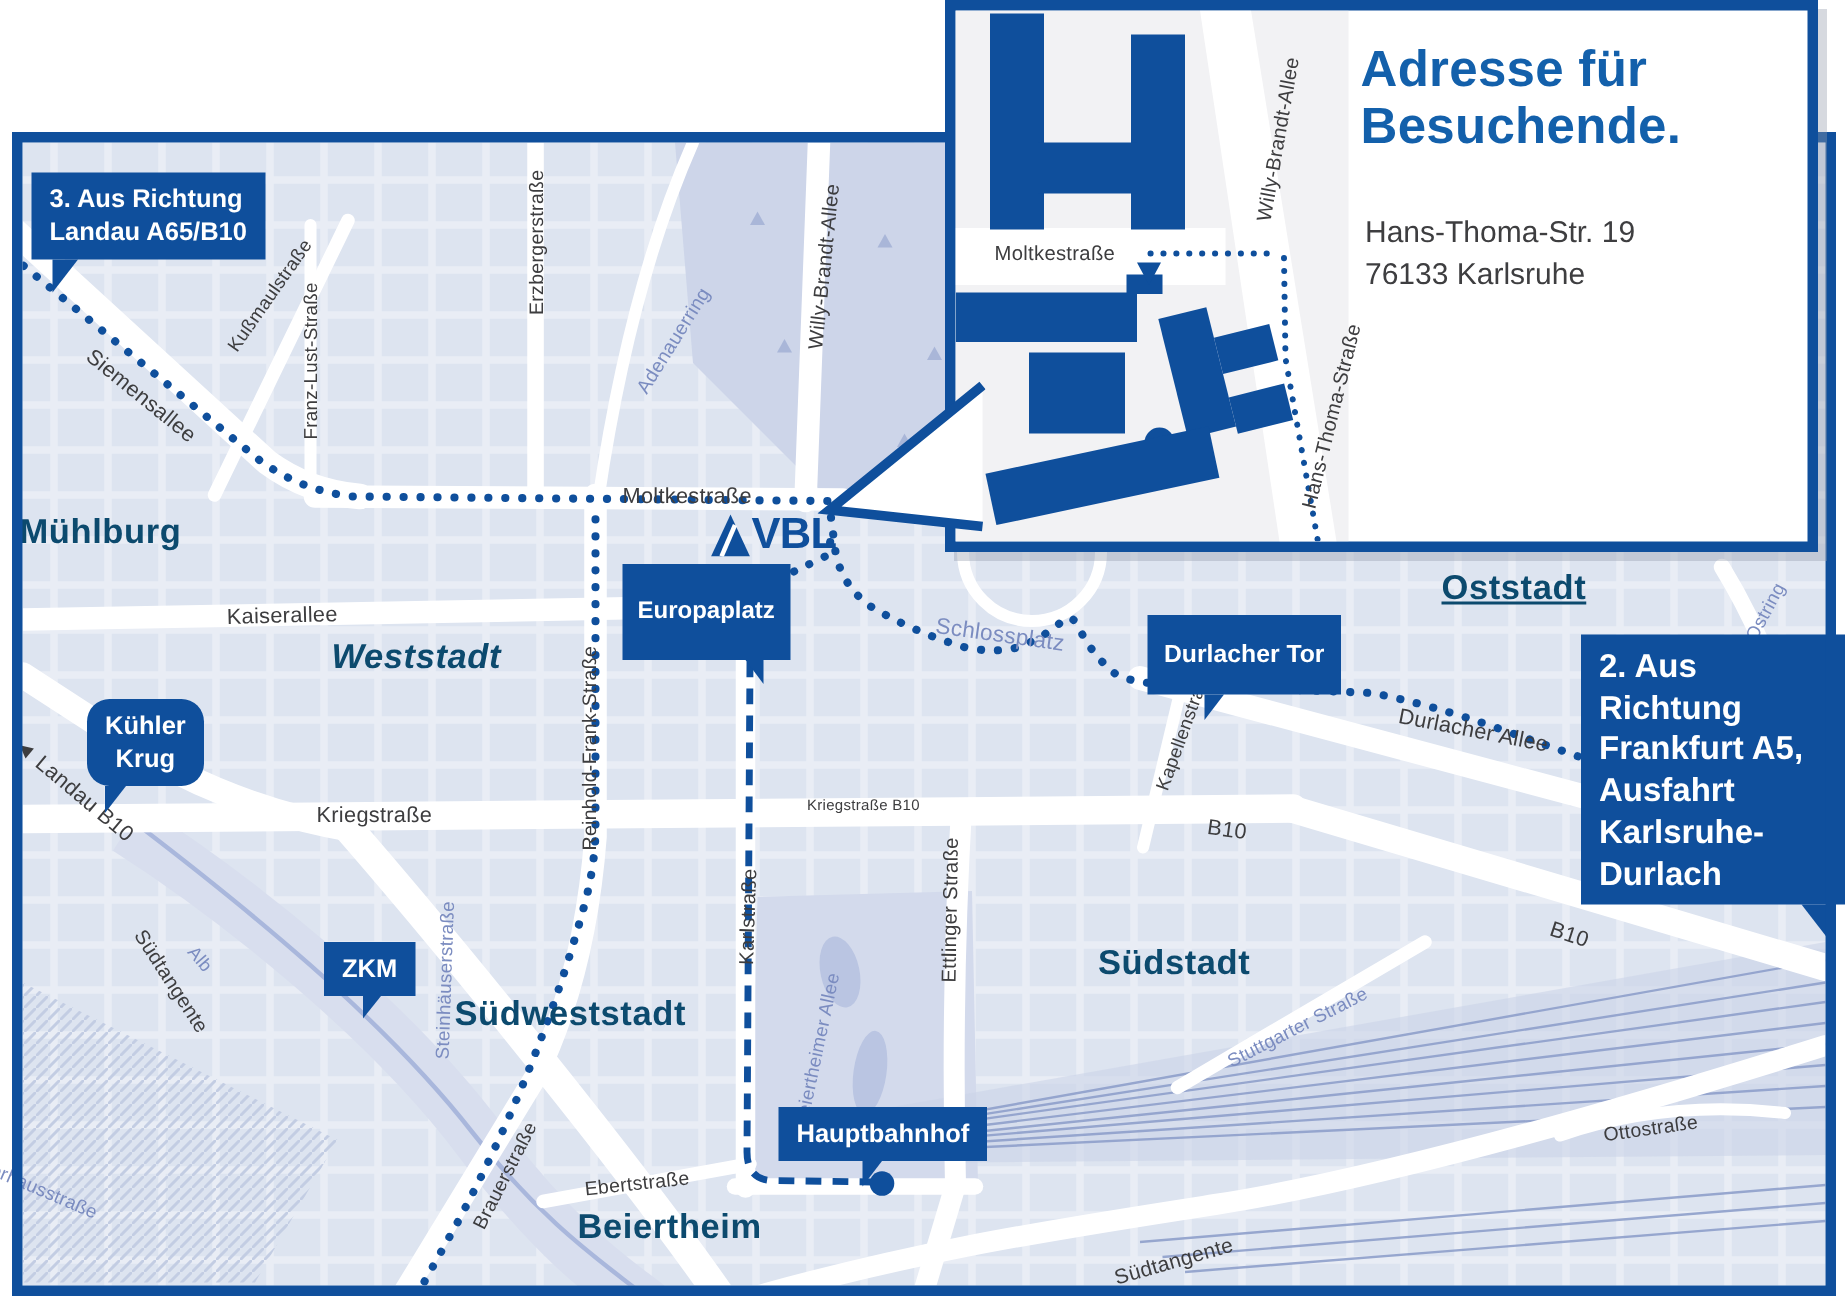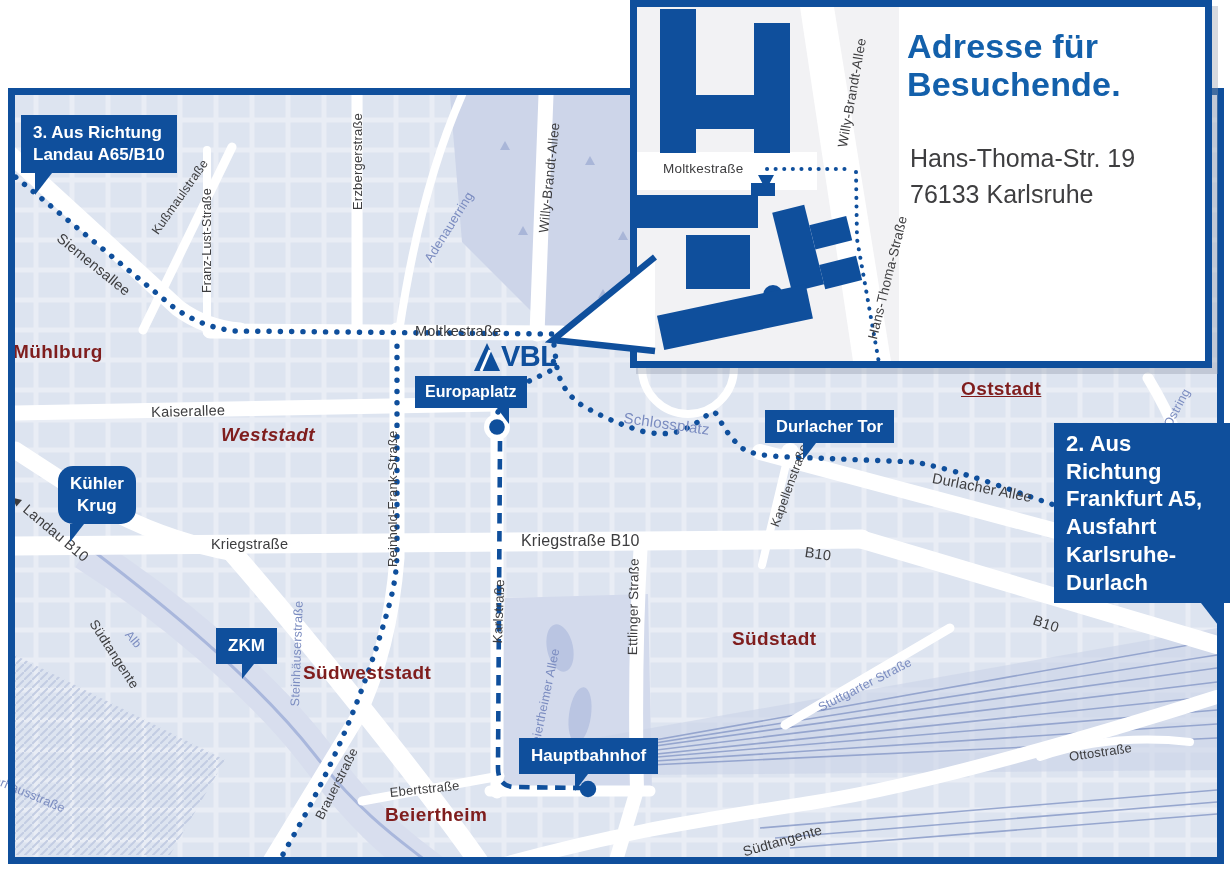--- a/index.html
+++ b/index.html
@@ -6,41 +6,41 @@
   #stage{position:relative;width:1230px;height:874px;background:#ffffff;overflow:hidden;
          font-family:"Liberation Sans",sans-serif;}
   
   #frame{position:absolute;left:8px;top:88px;width:1216px;height:776px;border:7px solid #0f4f9c;
          box-sizing:border-box;z-index:20;pointer-events:none;}
   #mapsvg{position:absolute;left:0;top:0;z-index:1;}
   
   .lbl{position:absolute;color:#3d3d3f;font-size:13.5px;white-space:nowrap;transform-origin:0 0;
        z-index:10;letter-spacing:.2px;}
   .lbl.blue{color:#7b8cc0;}
-  .district{position:absolute;color:#7f1d1d;font-weight:bold;font-size:19px;z-index:9;
+  .district{position:absolute;color:#0c4a6e;font-weight:bold;font-size:23px;z-index:9;
             letter-spacing:.4px;white-space:nowrap;}
   
   .badge{position:absolute;background:#0f4f9c;color:#ffffff;font-weight:bold;font-size:17px;
          line-height:1.28;padding:7px 12px;white-space:pre-line;z-index:15;}
   .badge.center{text-align:center;}
   .badge.t-dl::after{content:"";position:absolute;top:100%;left:var(--tx);width:0;height:0;
          border-top:var(--th) solid #0f4f9c;border-right:var(--tw) solid transparent;}
   .badge.t-dr::after{content:"";position:absolute;top:100%;right:var(--tx);width:0;height:0;
          border-top:var(--th) solid #0f4f9c;border-left:var(--tw) solid transparent;}
   
   #vbl-logo{position:absolute;left:474px;top:341px;z-index:14;display:flex;align-items:flex-end;}
   #vbl-logo span{color:#0f4f9c;font-weight:bold;font-size:29px;line-height:1;letter-spacing:-.5px;}
   
   #inset{position:absolute;left:630px;top:0;width:582px;height:368px;background:#ffffff;
          border:7px solid #0f4f9c;box-sizing:border-box;z-index:30;overflow:hidden;
          box-shadow:6px 6px 0 rgba(148,155,172,.38);}
   #inset .lbl{z-index:3;}
   #inset-title{position:absolute;left:270px;top:20px;width:290px;color:#1360ab;font-weight:bold;
          font-size:34px;line-height:1.13;white-space:pre-line;letter-spacing:.2px;z-index:3;}
-  #inset-address{position:absolute;left:273px;top:134px;color:#3e3e40;font-size:25px;
+  #inset-address{position:absolute;left:273px;top:134px;color:#3e3e40;font-size:20px;
          line-height:1.42;white-space:pre-line;z-index:3;}
   #inset-tail{position:absolute;left:545px;top:243px;z-index:31;}
 </style>
 </head>
 <body>
 
 <div id="stage">
 
   <svg id="mapsvg" width="1230" height="874" viewBox="0 0 1230 874">
     <defs>
@@ -146,21 +146,21 @@
 
   <div class="lbl" style="left:64px;top:230px;font-size:14.5px;transform:rotate(39deg);">Siemensallee</div>
   <div class="lbl" style="left:149px;top:229px;font-size:12.5px;transform:rotate(-55deg);">Kußmaulstraße</div>
   <div class="lbl" style="left:200px;top:293px;font-size:12.5px;transform:rotate(-90deg);">Franz-Lust-Straße</div>
   <div class="lbl" style="left:350px;top:210px;font-size:13px;transform:rotate(-90deg);">Erzbergerstraße</div>
   <div class="lbl blue" style="left:421px;top:257px;font-size:13px;transform:rotate(-58deg);">Adenauerring</div>
   <div class="lbl" style="left:536px;top:232px;transform:rotate(-84deg);">Willy-Brandt-Allee</div>
   <div class="lbl" style="left:415px;top:323px;font-size:14.5px;">Moltkestraße</div>
   <div class="lbl" style="left:151px;top:404px;font-size:14.5px;transform:rotate(-1.5deg);">Kaiserallee</div>
   <div class="lbl" style="left:211px;top:536px;font-size:14.5px;">Kriegstraße</div>
-  <div class="lbl" style="left:521px;top:532px;font-size:16px;">Kriegstraße B10</div>
+  <div class="lbl" style="left:538px;top:532px;font-size:10px;">Kriegstraße B10</div>
   <div class="lbl" style="left:385px;top:567px;font-size:13px;transform:rotate(-90deg);">Reinhold-Frank-Straße</div>
   <div class="lbl" style="left:490px;top:643px;transform:rotate(-88deg);">Karlstraße</div>
   <div class="lbl" style="left:625px;top:655px;transform:rotate(-89deg);">Ettlinger Straße</div>
   <div class="lbl" style="left:934px;top:470px;font-size:14.5px;transform:rotate(11deg);">Durlacher Allee</div>
   <div class="lbl" style="left:768px;top:524px;font-size:12.5px;transform:rotate(-70deg);">Kapellenstraße</div>
   <div class="lbl" style="left:806px;top:544px;font-size:14.5px;transform:rotate(8deg);">B10</div>
   <div class="lbl" style="left:1036px;top:612px;font-size:14.5px;transform:rotate(18deg);">B10</div>
   <div class="lbl" style="left:16px;top:489px;font-size:14.5px;transform:rotate(40deg);">◄ Landau B10</div>
   <div class="lbl" style="left:99px;top:617px;transform:rotate(57deg);">Südtangente</div>
   <div class="lbl" style="left:741px;top:844px;font-size:14px;transform:rotate(-16deg);">Südtangente</div>
@@ -186,22 +186,22 @@
 
   <div class="badge t-dl" style="left:21px;top:115px;--tx:14px;--th:22px;--tw:17px;">3. Aus Richtung
 Landau A65/B10</div>
   <div class="badge t-dr" style="left:1054px;top:423px;--tx:12px;--th:22px;--tw:17px;font-size:22px;line-height:1.26;">2. Aus Richtung
 Frankfurt A5,
 Ausfahrt
 Karlsruhe-Durlach</div>
   <div class="badge t-dl center" style="left:58px;top:466px;border-radius:15px;--tx:12px;--th:18px;--tw:14px;">Kühler
 Krug</div>
   <div class="badge t-dl" style="left:216px;top:628px;--tx:26px;--th:15px;--tw:12px;">ZKM</div>
-  <div class="badge t-dr" style="left:415px;top:376px;--tx:18px;--th:16px;--tw:12px;font-size:16px;padding:6px 10px;">Europaplatz</div>
-  <div class="badge t-dl" style="left:765px;top:410px;--tx:38px;--th:17px;--tw:13px;font-size:16.5px;padding:6px 11px;">Durlacher Tor</div>
+  <div class="badge t-dr" style="left:415px;top:376px;--tx:18px;--th:16px;--tw:12px;font-size:16px;padding:22px 10px;">Europaplatz</div>
+  <div class="badge t-dl" style="left:765px;top:410px;--tx:38px;--th:17px;--tw:13px;font-size:16.5px;padding:16px 11px;">Durlacher Tor</div>
   <div class="badge t-dl" style="left:519px;top:738px;--tx:56px;--th:17px;--tw:13px;">Hauptbahnhof</div>
 
   <div id="frame"></div>
 
   <div id="inset">
     <svg width="568" height="354" viewBox="0 0 568 354" style="position:absolute;left:0;top:0;z-index:1;">
       <rect x="0" y="0" width="262" height="354" fill="#f2f2f4"></rect>
       <polygon points="163,0 197,0 254,354 216,354" fill="#ffffff"></polygon>
       <rect x="0" y="145" width="180" height="38" fill="#ffffff"></rect>
       <g fill="#0f4f9c">

